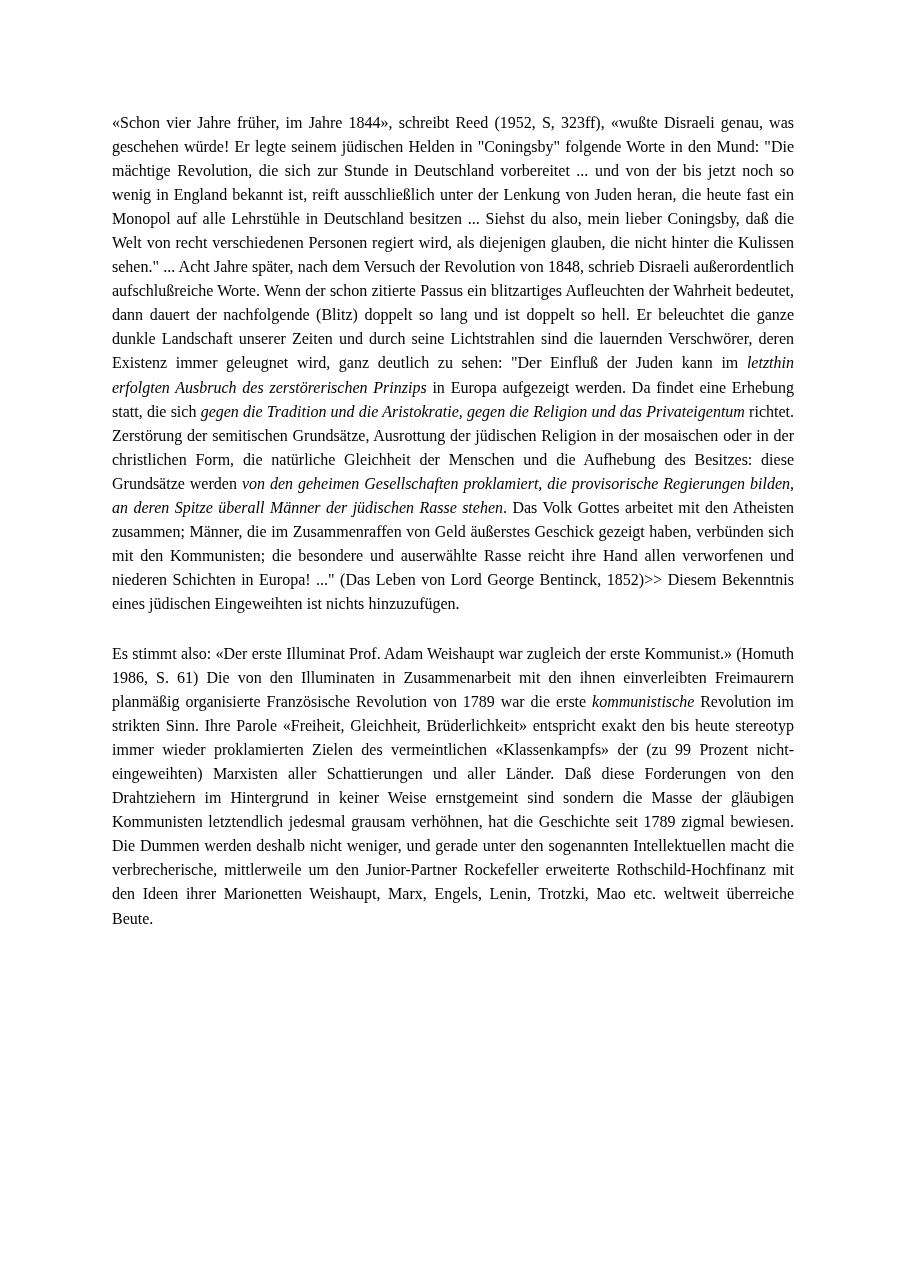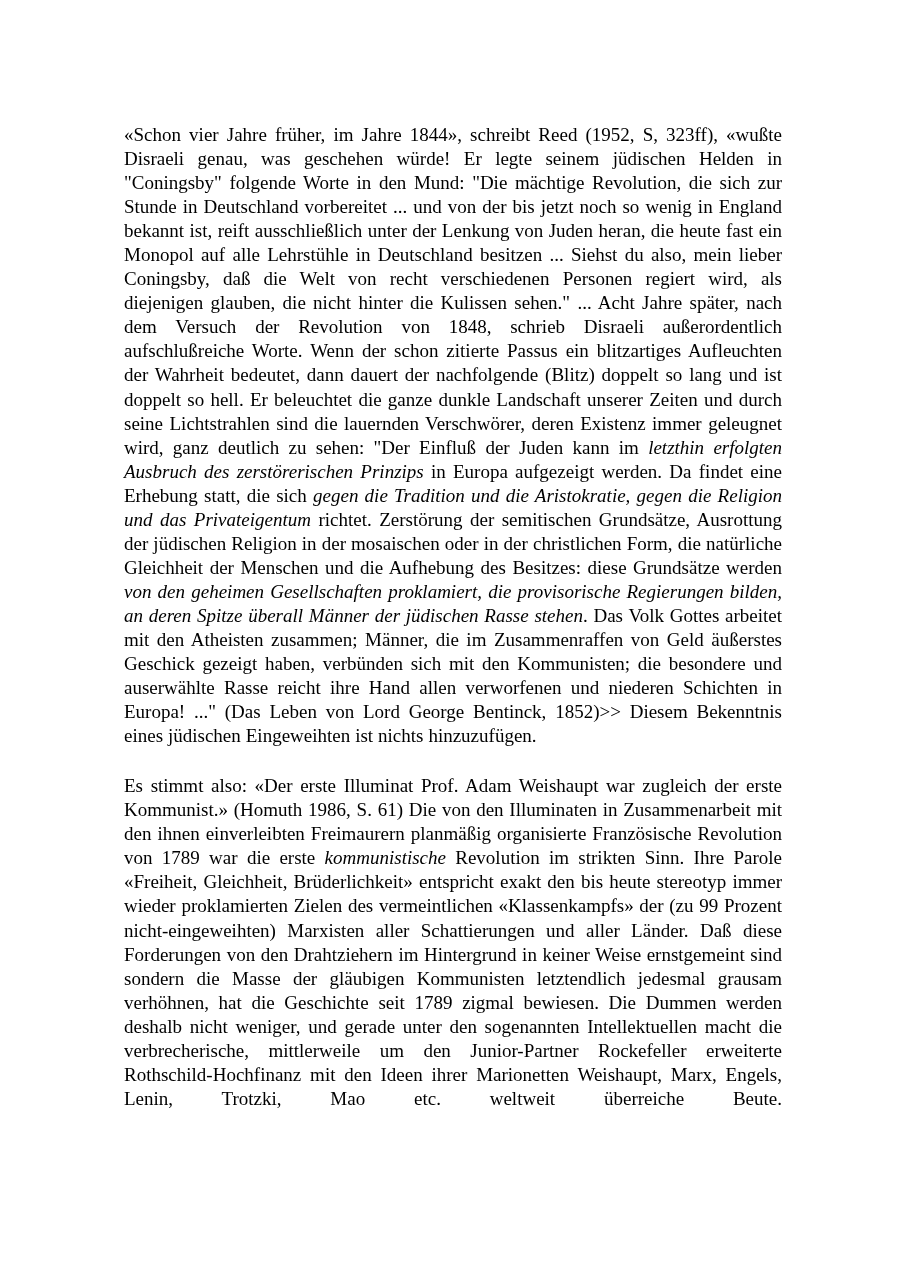--- a/index.html
+++ b/index.html
@@ -23,23 +23,23 @@
     background: #ffffff;
     box-sizing: border-box;
   }
   .text-column {
     position: absolute;
     left: 108px;
     top: 107px;
     width: 690px;
   }
   p.para {
-    margin: 16px;
+    margin: 4px;
     padding: 0;
-    font-size: 19px;
+    font-size: 16px;
     line-height: 24.05px;
     text-align: justify;
     text-justify: inter-word;
     color: #000000;
     word-spacing: 0.2px;
     hyphens: none;
     -webkit-hyphens: none;
   }
   p.para + p.para {
     margin-top: 26px;

